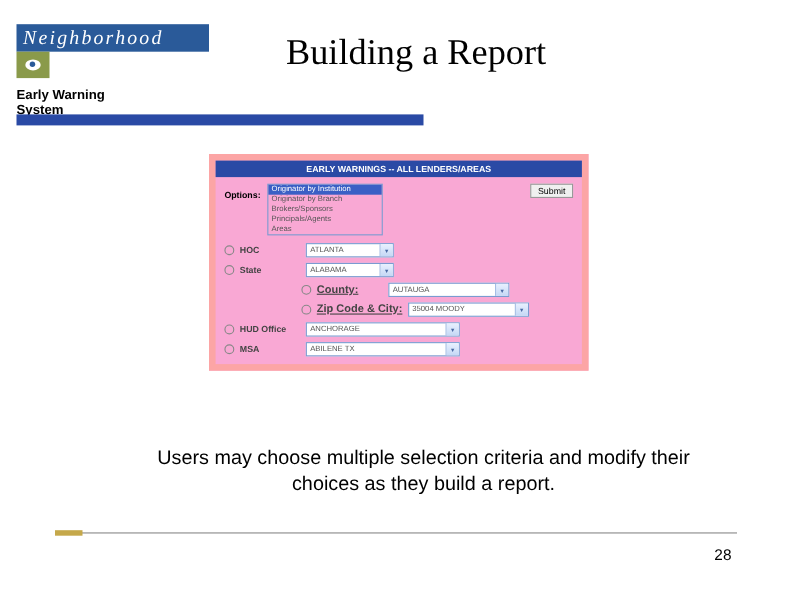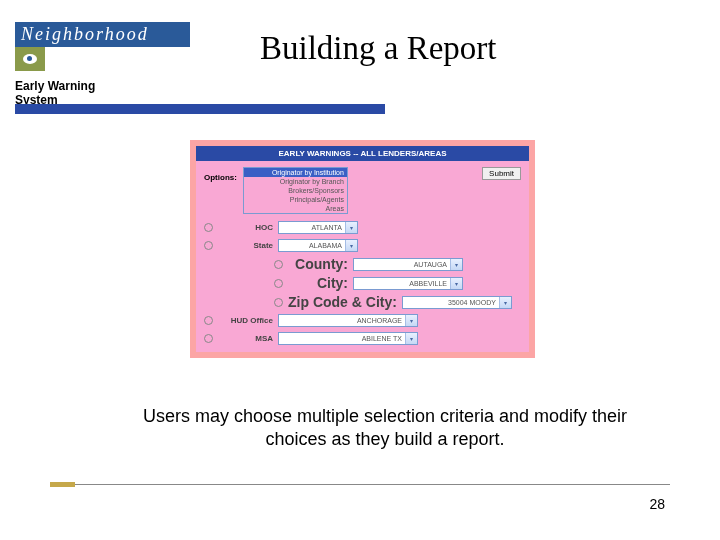--- a/index.html
+++ b/index.html
@@ -105,21 +105,20 @@
   .form-header {
     background: #2a4aa5;
     color: #fff;
     font-weight: bold;
     text-align: center;
     padding: 3px;
     font-size: 8px;
   }
   .form-body {
     padding: 6px 8px;
-    text-align: right;
   }
   .options-row {
     display: flex;
     align-items: flex-start;
     gap: 6px;
     margin-bottom: 6px;
   }
   .options-label {
     font-weight: bold;
     font-size: 8px;
@@ -181,23 +180,24 @@
     border-radius: 50%;
   }
   .radio-label {
     font-weight: bold;
     font-size: 8px;
     min-width: 55px;
     color: #444;
   }
   .sub-label {
     font-weight: bold;
-    font-size: 14px;
+    font-size: 10px;
     min-width: 60px;
     color: #444;
+    text-decoration: underline;
   }
   .dropdown {
     border: 1px solid #7a9bd1;
     background: #fff;
     display: flex;
     align-items: center;
     height: 13px;
     font-size: 7px;
     color: #555;
   }
@@ -312,28 +312,20 @@
 
         <div class="radio-row indented">
           <span class="radio"></span>
           <span class="sub-label">County:</span>
           <span class="dropdown dd-md">
             <span class="dropdown-text">AUTAUGA</span>
             <span class="dropdown-arrow">▾</span>
           </span>
         </div>
 
-        <div class="radio-row indented">
-          <span class="radio"></span>
-          <span class="sub-label">City:</span>
-          <span class="dropdown dd-md">
-            <span class="dropdown-text">ABBEVILLE</span>
-            <span class="dropdown-arrow">▾</span>
-          </span>
-        </div>
 
         <div class="radio-row indented">
           <span class="radio"></span>
           <span class="sub-label">Zip Code &amp; City:</span>
           <span class="dropdown dd-md">
             <span class="dropdown-text">35004 MOODY</span>
             <span class="dropdown-arrow">▾</span>
           </span>
         </div>
 

